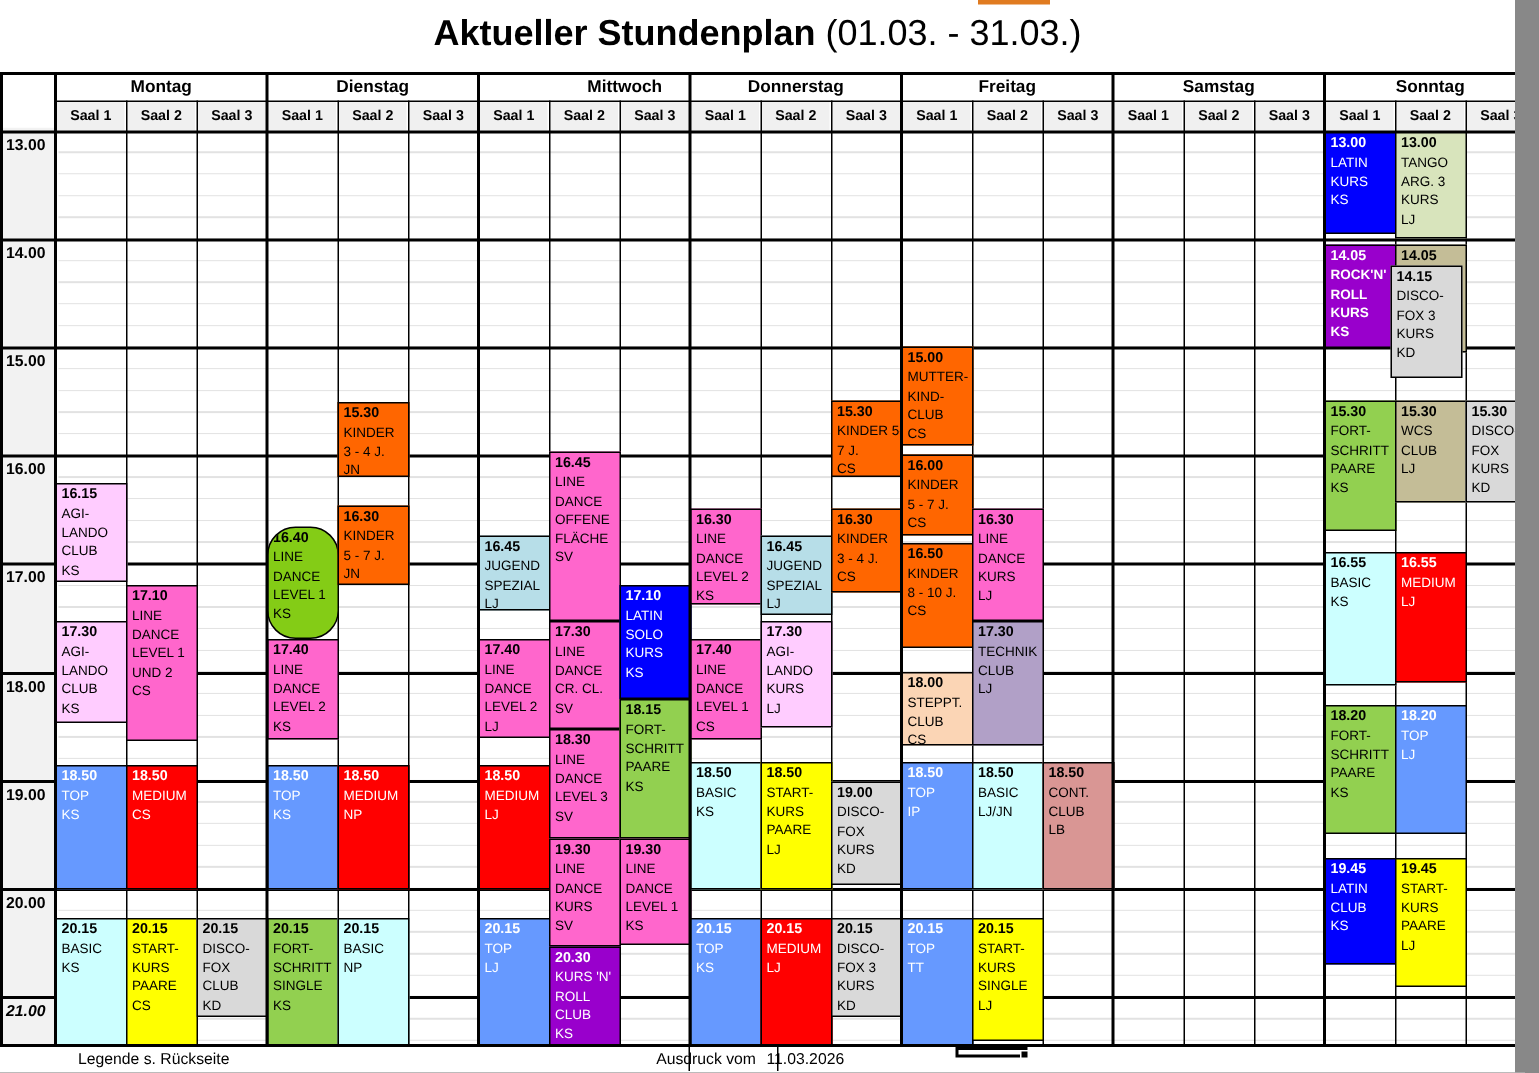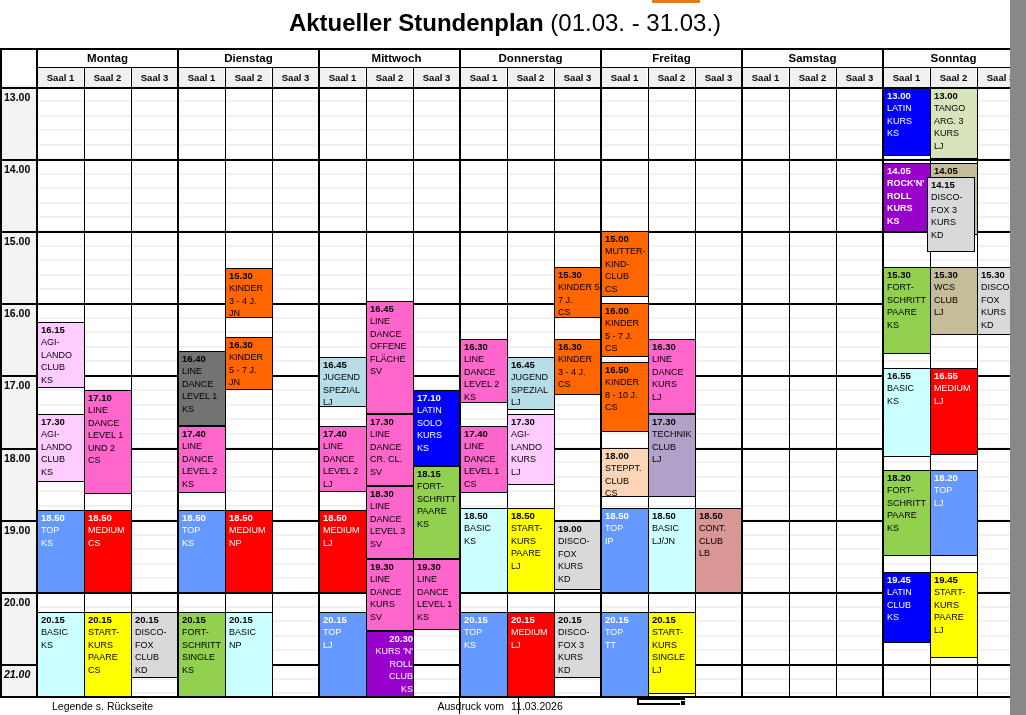--- a/index.html
+++ b/index.html
@@ -47,21 +47,21 @@
 
   <div id="built">
       <div class="dayhead" style="left:38px;width:139px;">Montag</div>
       <div class="saalhead" style="left:38px;width:45px;">Saal 1</div>
       <div class="saalhead" style="left:85px;width:45px;">Saal 2</div>
       <div class="saalhead" style="left:132px;width:45px;">Saal 3</div>
       <div class="dayhead" style="left:179px;width:139px;">Dienstag</div>
       <div class="saalhead" style="left:179px;width:45px;">Saal 1</div>
       <div class="saalhead" style="left:226px;width:45px;">Saal 2</div>
       <div class="saalhead" style="left:273px;width:45px;">Saal 3</div>
-      <div class="dayhead" style="left:308px;width:139px;padding-left:19px;">Mittwoch</div>
+      <div class="dayhead" style="left:328px;width:139px;padding-left:19px;">Mittwoch</div>
       <div class="saalhead" style="left:320px;width:45px;">Saal 1</div>
       <div class="saalhead" style="left:367px;width:45px;">Saal 2</div>
       <div class="saalhead" style="left:414px;width:45px;">Saal 3</div>
       <div class="dayhead" style="left:461px;width:139px;">Donnerstag</div>
       <div class="saalhead" style="left:461px;width:45px;">Saal 1</div>
       <div class="saalhead" style="left:508px;width:45px;">Saal 2</div>
       <div class="saalhead" style="left:555px;width:45px;">Saal 3</div>
       <div class="dayhead" style="left:602px;width:139px;">Freitag</div>
       <div class="saalhead" style="left:602px;width:45px;">Saal 1</div>
       <div class="saalhead" style="left:649px;width:45px;">Saal 2</div>
@@ -127,21 +127,21 @@
         <span>PAARE</span>
         <span>CS</span>
       </div>
       <div class="block" style="left:131px;top:612px;width:48px;height:66px;background:#D9D9D9;">
         <span class="bt">20.15</span>
         <span>DISCO-</span>
         <span>FOX</span>
         <span>CLUB</span>
         <span>KD</span>
       </div>
-      <div class="block" style="left:178px;top:351px;width:48px;height:75px;background:#737373;">
+      <div class="block" style="left:178px;top:351px;width:48px;height:75px;background:#84cc16;border-radius:19px;">
         <span class="bt">16.40</span>
         <span>LINE</span>
         <span>DANCE</span>
         <span>LEVEL 1</span>
         <span>KS</span>
       </div>
       <div class="block" style="left:178px;top:426px;width:48px;height:67px;background:#FF66CC;">
         <span class="bt">17.40</span>
         <span>LINE</span>
         <span>DANCE</span>
@@ -227,21 +227,21 @@
         <span>LEVEL 3</span>
         <span>SV</span>
       </div>
       <div class="block" style="left:366px;top:559px;width:48px;height:72px;background:#FF66CC;">
         <span class="bt">19.30</span>
         <span>LINE</span>
         <span>DANCE</span>
         <span>KURS</span>
         <span>SV</span>
       </div>
-      <div class="block light" style="left:366px;top:631px;width:48px;height:66px;background:#9900CC;text-align:right;">
+      <div class="block light" style="left:366px;top:631px;width:48px;height:66px;background:#9900CC;">
         <span class="bt">20.30</span>
         <span>KURS 'N'</span>
         <span>ROLL</span>
         <span>CLUB</span>
         <span>KS</span>
       </div>
       <div class="block light" style="left:413px;top:390px;width:48px;height:76px;background:#0000FF;">
         <span class="bt">17.10</span>
         <span>LATIN</span>
         <span>SOLO</span>

